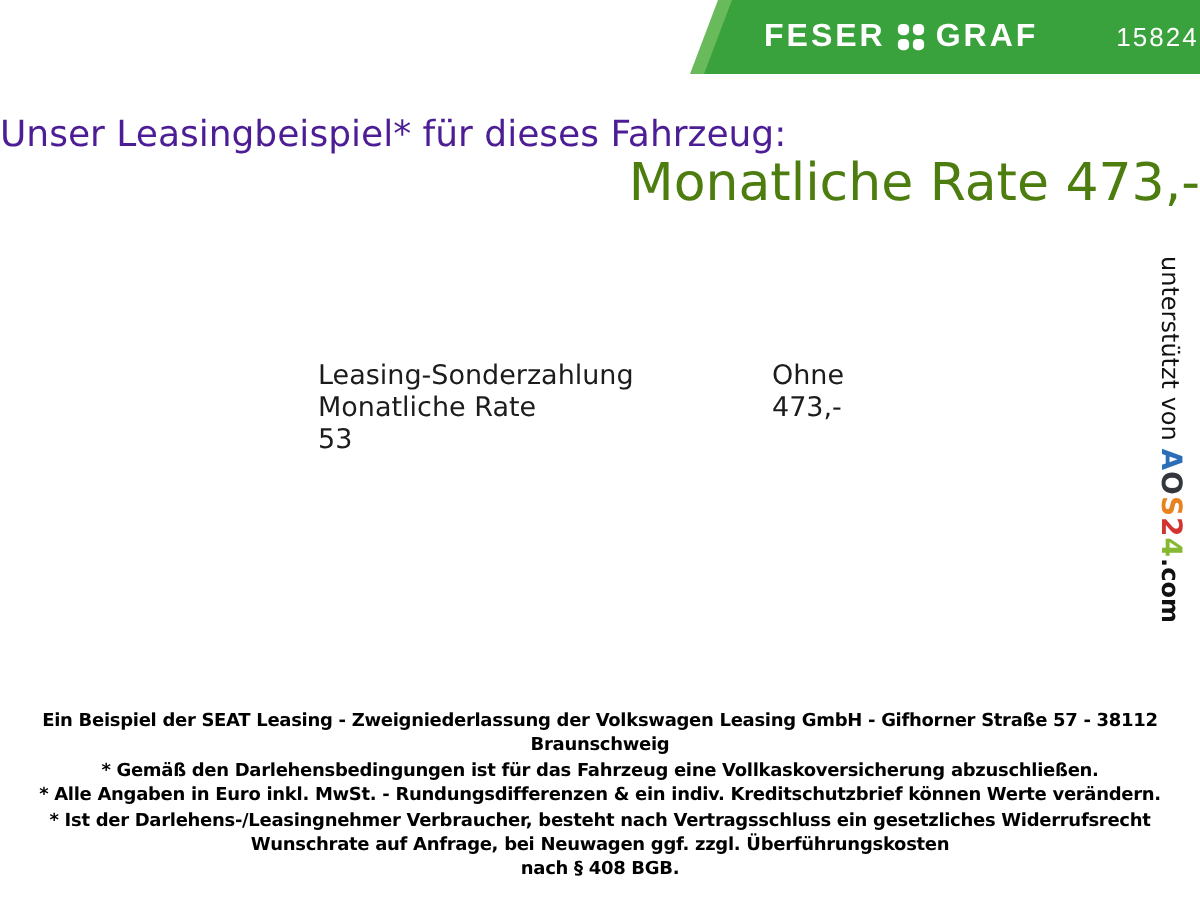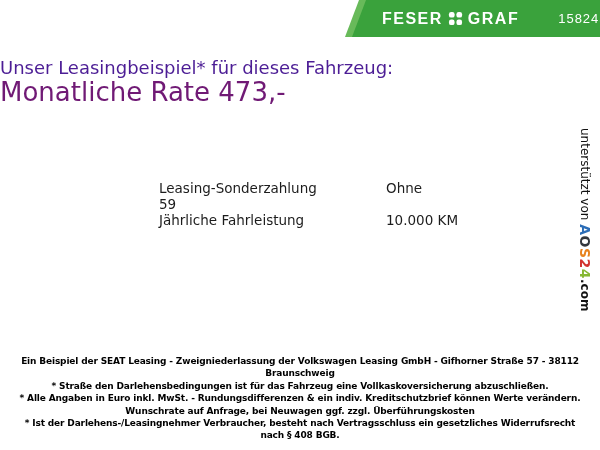--- a/index.html
+++ b/index.html
@@ -43,21 +43,21 @@
   }
 
   
   .title1 {
     position: absolute; top: 57px; left: 0; width: 600px;
     font-size: 18px; color: #4c1d95;
     white-space: nowrap;
   }
   .title2 {
     position: absolute; top: 77px; left: 0; width: 600px;
-    text-align: left; font-size: 26px; color: #701a75;
+    text-align: right; font-size: 26px; color: #4d7c0f;
     white-space: nowrap;
   }
 
   
   .specs { position: absolute; top: 180px; left: 133px; margin-left: 26px; }
   .spec-row { display: grid; grid-template-columns: 227px auto; line-height: 16.2px; }
   .spec-row span { font-size: 13.5px; color: #1c1c1c; white-space: nowrap; }
 
   
   .vertical {
@@ -105,35 +105,35 @@
 
   <div class="title1">Unser Leasingbeispiel* für dieses Fahrzeug:</div>
   <div class="title2">Monatliche Rate 473,-</div>
 
   <div class="specs">
     <div class="spec-row">
       <span>Leasing-Sonderzahlung</span>
       <span>Ohne</span>
     </div>
     <div class="spec-row">
-      <span>59</span>
+      <span>Monatliche Rate</span>
+      <span>473,-</span>
     </div>
     <div class="spec-row">
-      <span>Jährliche Fahrleistung</span>
-      <span>10.000 KM</span>
+      <span>53</span>
     </div>
   </div>
 
   <div class="vertical">
     <span class="v-prefix">unterstützt von</span><span class="v-prefix">&nbsp;</span><span class="aos"><span class="aos-0">A</span><span class="aos-1">O</span><span class="aos-2">S</span><span class="aos-3">2</span><span class="aos-4">4</span></span><span class="v-com">.com</span>
   </div>
 
   <div class="legal">
     <div>Ein Beispiel der SEAT Leasing - Zweigniederlassung der Volkswagen Leasing GmbH - Gifhorner Straße 57 - 38112</div>
     <div>Braunschweig</div>
-    <div>* Straße den Darlehensbedingungen ist für das Fahrzeug eine Vollkaskoversicherung abzuschließen.</div>
+    <div>* Gemäß den Darlehensbedingungen ist für das Fahrzeug eine Vollkaskoversicherung abzuschließen.</div>
     <div>* Alle Angaben in Euro inkl. MwSt. - Rundungsdifferenzen &amp; ein indiv. Kreditschutzbrief können Werte verändern.</div>
+    <div>* Ist der Darlehens-/Leasingnehmer Verbraucher, besteht nach Vertragsschluss ein gesetzliches Widerrufsrecht</div>
     <div>Wunschrate auf Anfrage, bei Neuwagen ggf. zzgl. Überführungskosten</div>
-    <div>* Ist der Darlehens-/Leasingnehmer Verbraucher, besteht nach Vertragsschluss ein gesetzliches Widerrufsrecht</div>
     <div>nach § 408 BGB.</div>
   </div>
 
 </div>
 
 </body></html>

